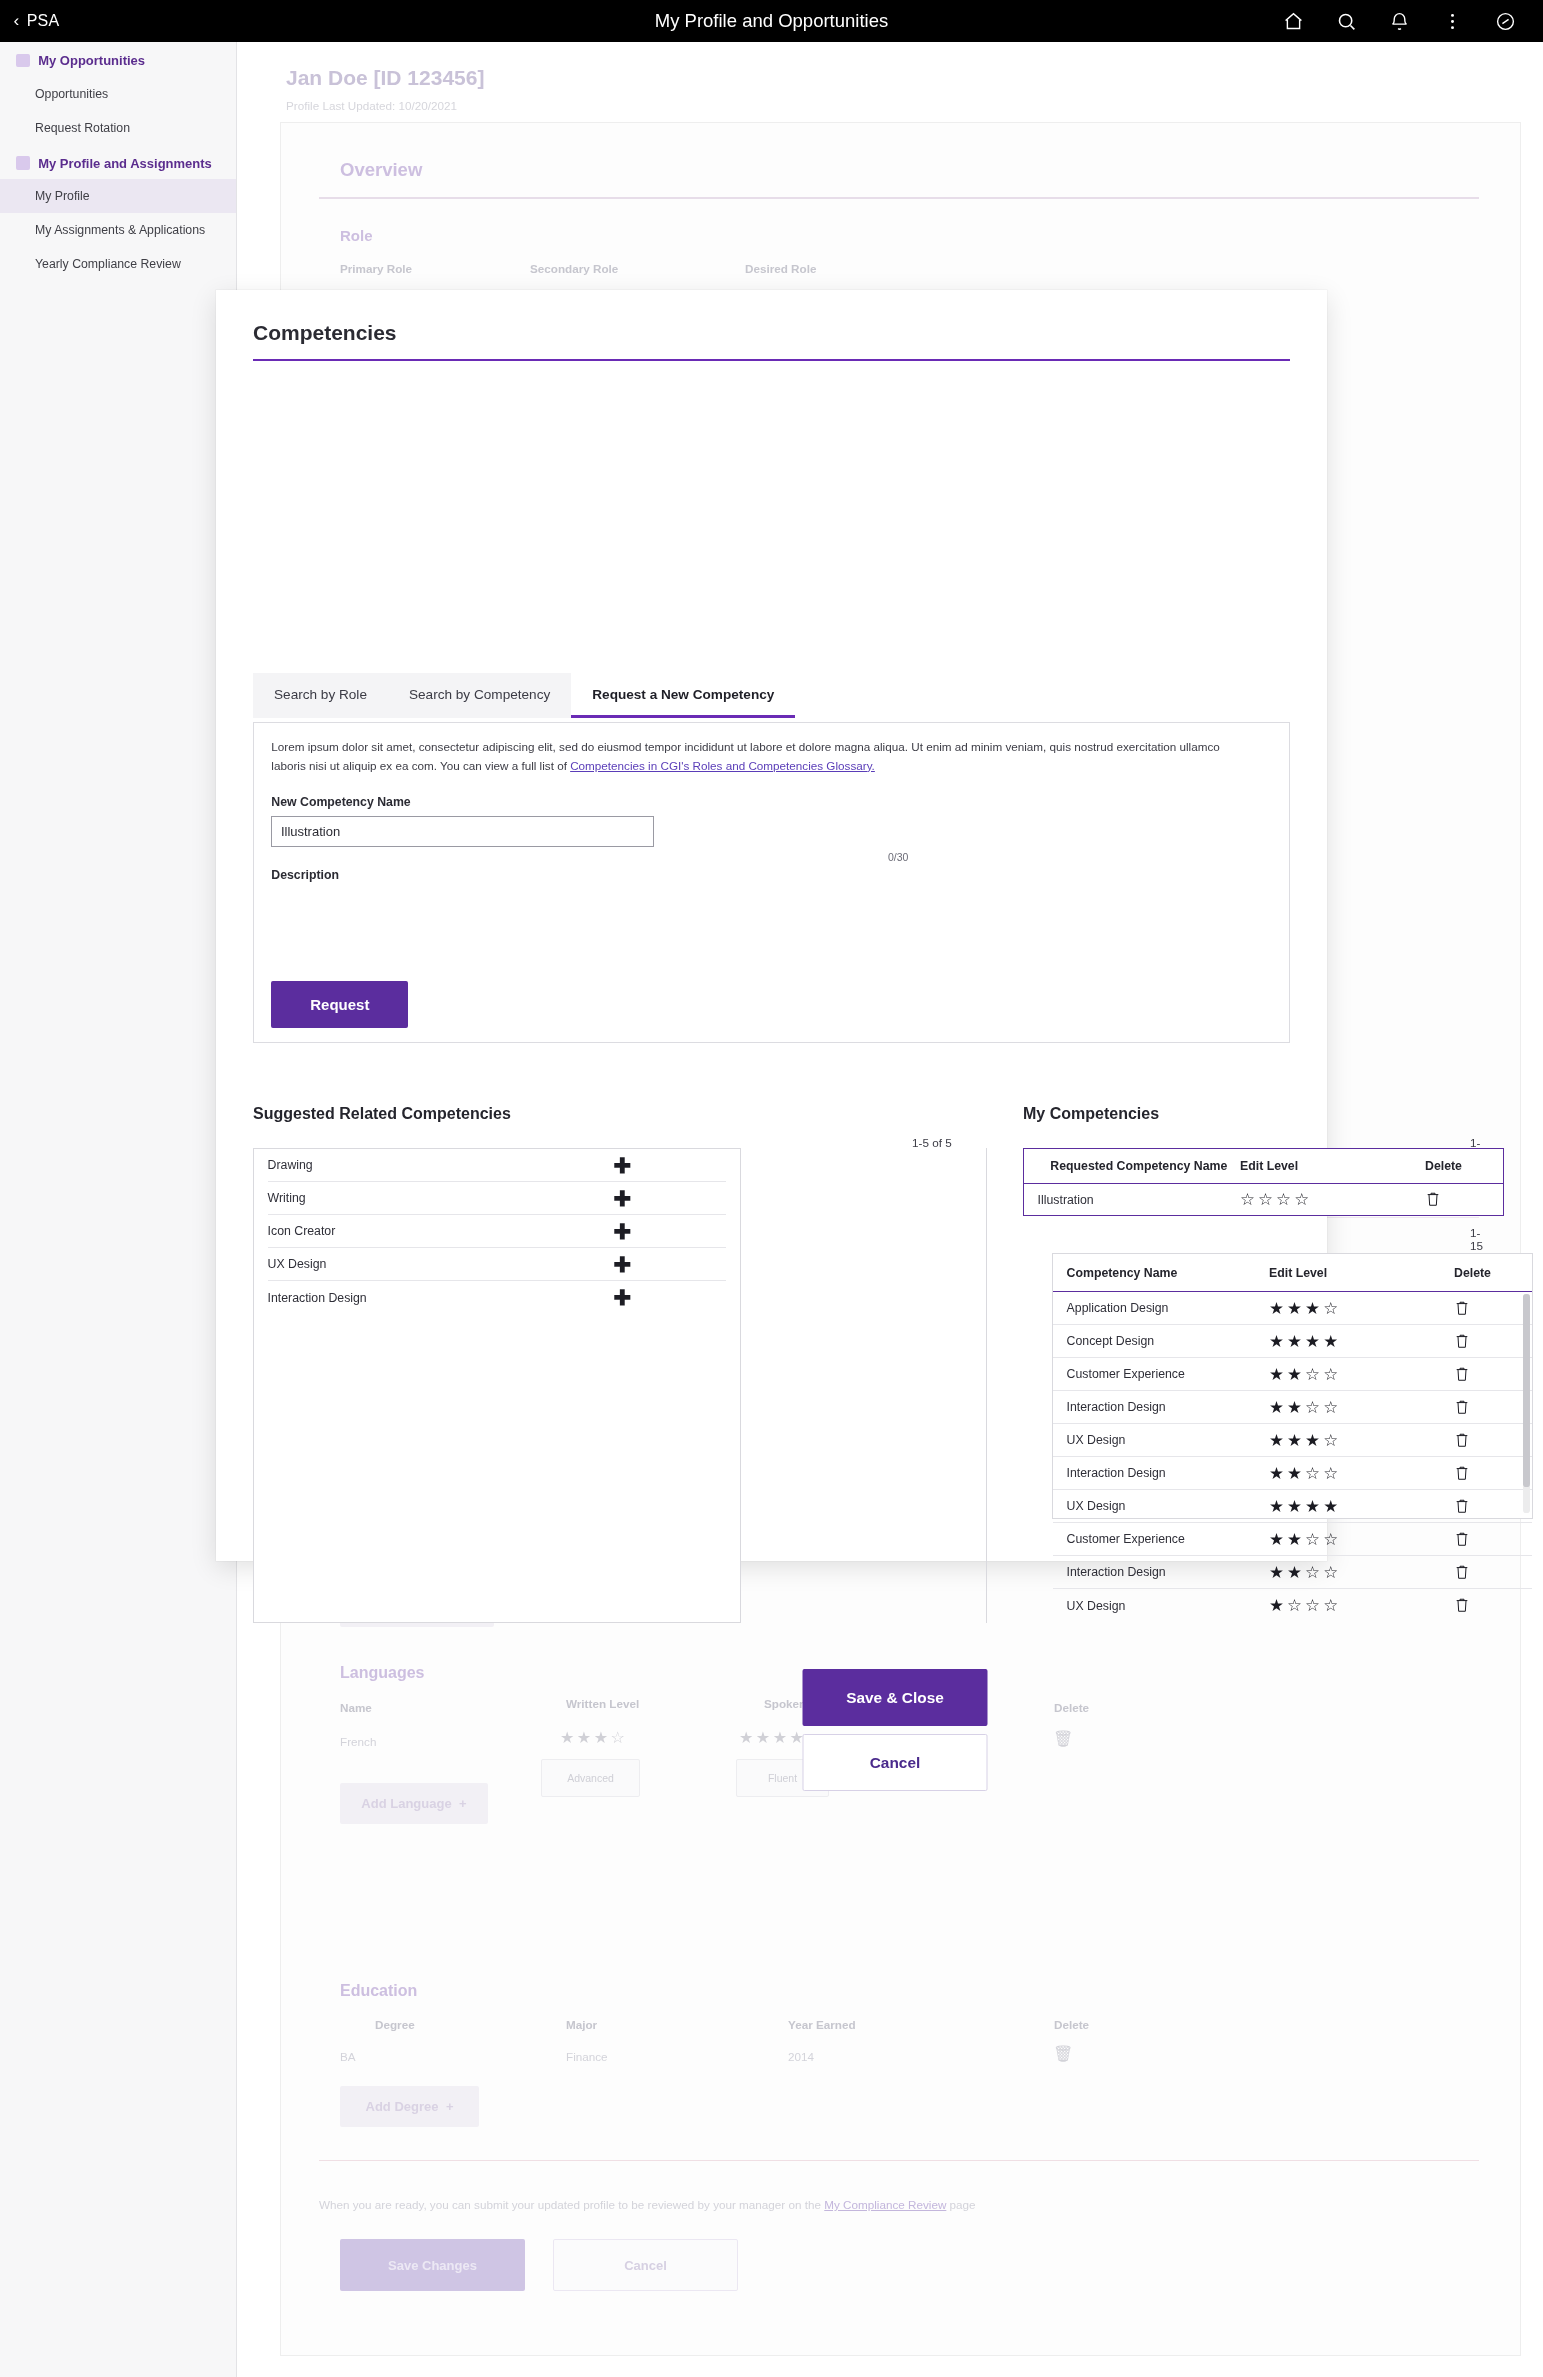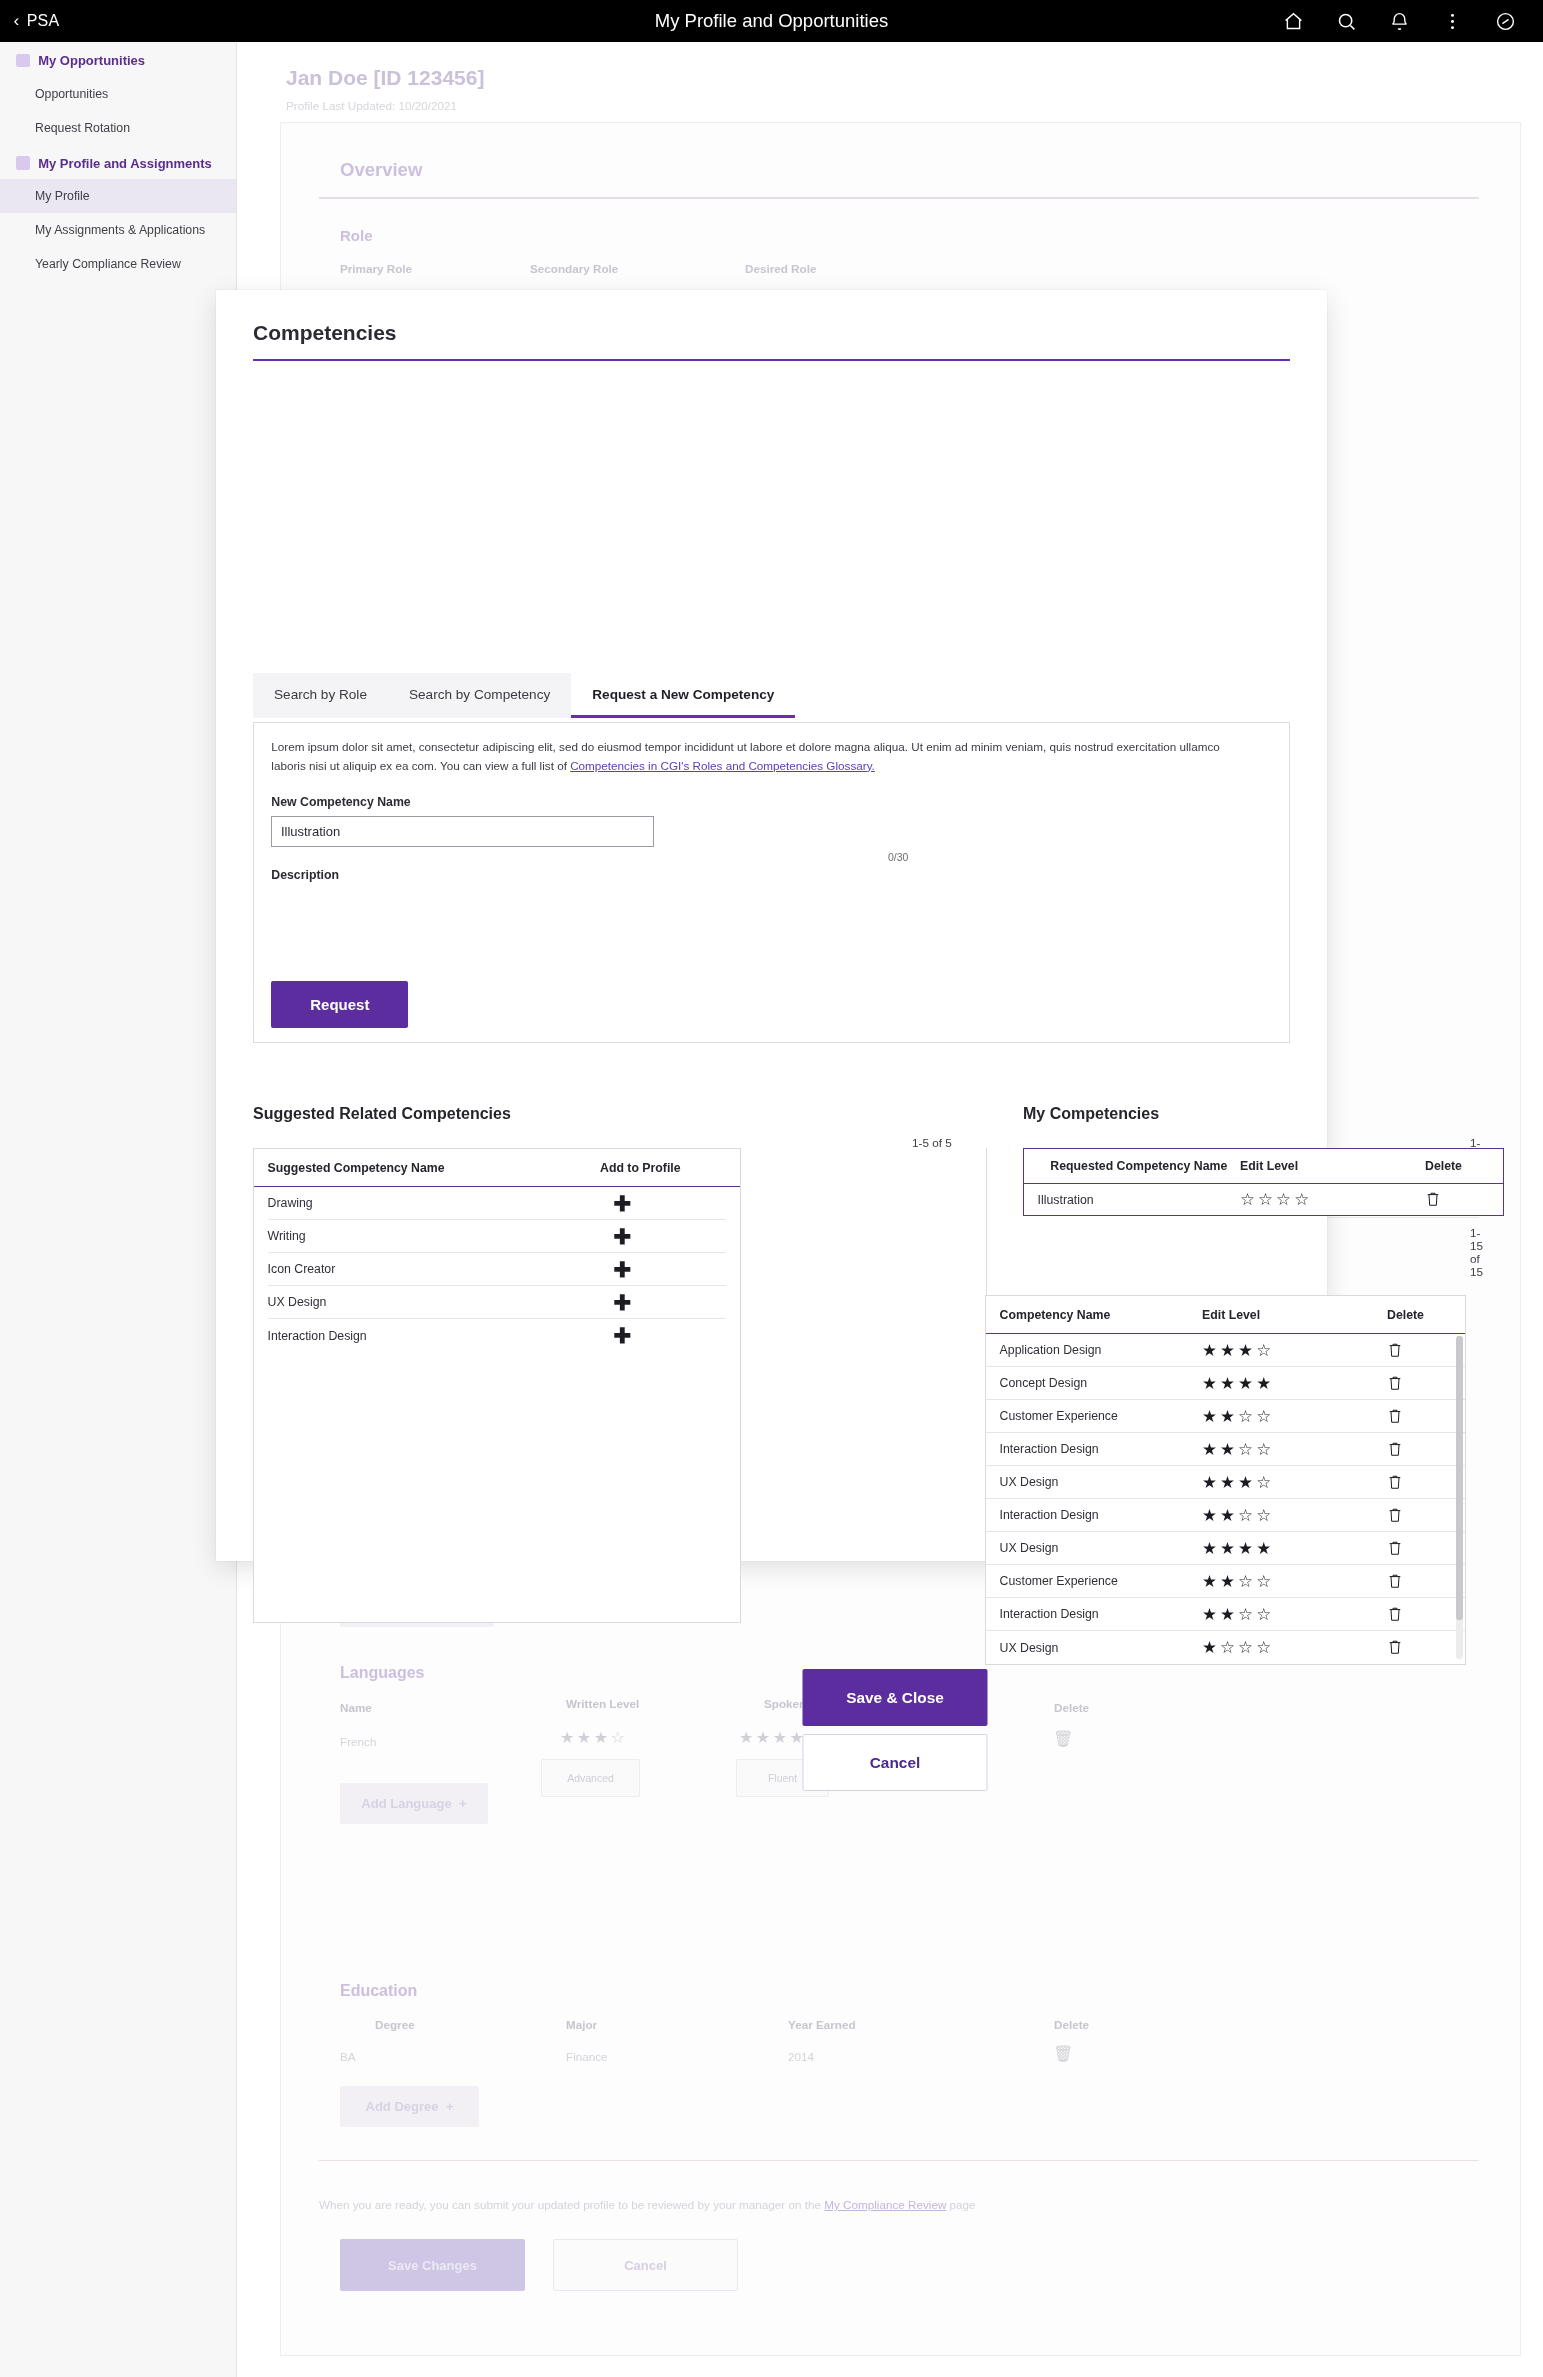--- a/index.html
+++ b/index.html
@@ -337,24 +337,20 @@
 
     <div class="field-label" style="left:17.3px; top:145px;">Description</div>
 
     <button class="btn-primary" style="left:17.3px; top:258px; width:137px; height:47px;">Request</button>
   </div>
 
   <div class="sec-head" style="left:37px; top:815px;">Suggested Related Competencies</div>
   <div class="pager" style="left:696px; top:846px;">1-5 of 5</div>
 
   <div class="tbl-box" style="left:37px; top:858px; width:488px; height:475px;">
-    <div class="tbl-head">
-      <div class="c-name" style="width:346px;">Suggested Competency Name</div>
-      <div style="width:130px;">Add to Profile</div>
-    </div>
     <div style="padding:0 13.6px;">
       <div class="tbl-row">
         <div style="width:346px;">Drawing</div>
         <div style="width:111px;" class="c-center">
             <span class="plus">✚</span>
           </div>
       </div>
       <div class="tbl-row">
         <div style="width:346px;">Writing</div>
         <div style="width:111px;" class="c-center">
@@ -401,21 +397,21 @@
             <path d="M4 6h16"></path>
             <path d="M9 6V4h6v2"></path>
             <path d="M6 6l1 16h10l1-16"></path>
           </svg>
       </div>
     </div>
   </div>
 
   <div class="pager" style="left:1254px; top:936px;">1-15 of 15</div>
 
-  <div class="tbl-box" style="left:769px; top:963px; width:481px; height:370px;margin-top:42px;">
+  <div class="tbl-box" style="left:836px; top:963px; width:481px; height:266px;">
     <div class="tbl-head" style="height:38px;">
       <div class="c-name" style="width:216px;">Competency Name</div>
       <div style="width:185px;">Edit Level</div>
       <div style="width:68px;">Delete</div>
     </div>
 
     <div>
       <div class="tbl-row">
         <div class="c-name" style="width:216px;">Application Design</div>
         <div style="width:185px;" class="stars">★★★☆</div>

